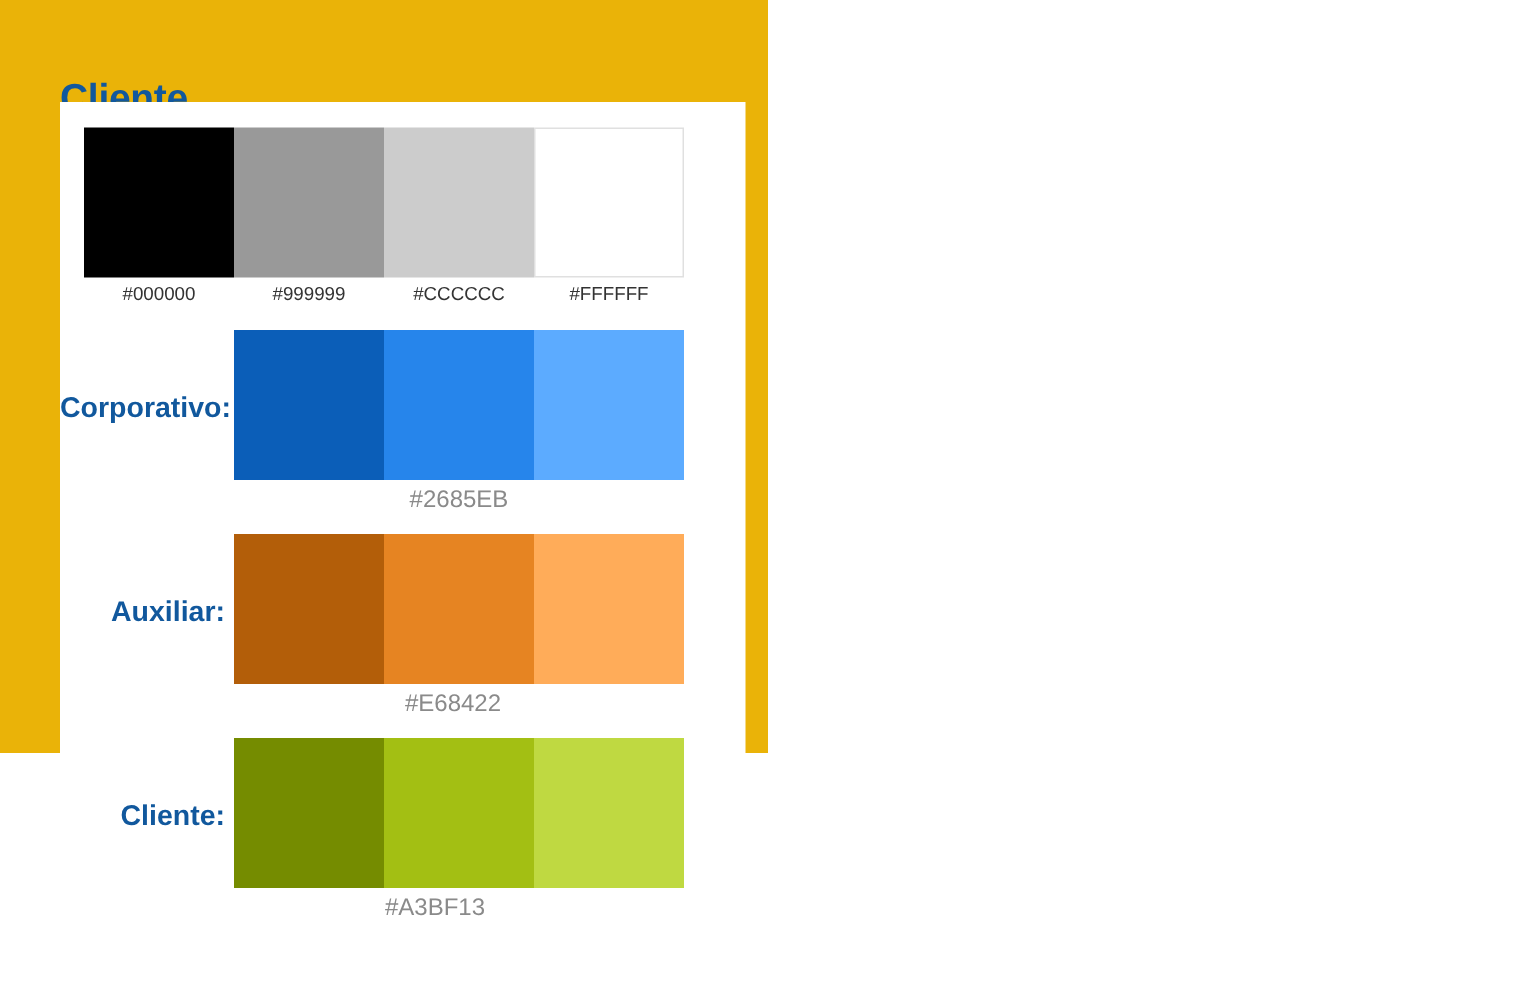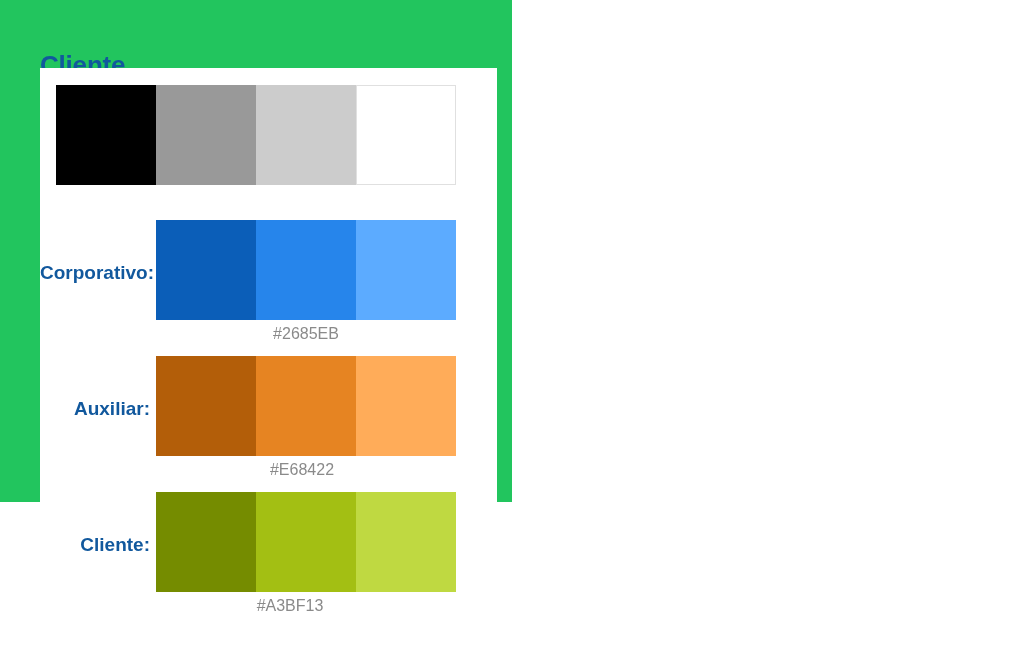--- a/index.html
+++ b/index.html
@@ -13,21 +13,21 @@
     font-family: "Liberation Sans", sans-serif;
     overflow: hidden;
     position: relative;
   }
 
   
   #left-region {
     position: absolute;
     left: 0; top: 0;
     width: 512px; height: 502px;
-    background: #22c55e;
+    background: #eab308;
     padding-left: 24px;
   }
 
   
   #right-region {
     position: absolute;
     left: 512px; top: 0;
     width: 512px; height: 672px;
     background: #ffffff;
   }
@@ -86,20 +86,26 @@
 
 <div id="left-region">
   <h1 id="cliente-title" class="section-title">Cliente</h1>
   <div id="cliente-card">
       <div class="swatch-strip" style="left: 16px; top: 17px; width: 400px; height: 100px;">
         <div class="swatch-cell" style="width: 100px; background: rgb(0, 0, 0);"></div>
         <div class="swatch-cell" style="width: 100px; background: rgb(153, 153, 153);"></div>
         <div class="swatch-cell" style="width: 100px; background: rgb(204, 204, 204);"></div>
         <div class="swatch-cell swatch-bordered" style="width: 100px; background: rgb(255, 255, 255);"></div>
       </div>
+      <div class="cli-hex-row" style="left: 16px; top: 121px; width: 400px;">
+        <span style="width: 100px;">#000000</span>
+        <span style="width: 100px;">#999999</span>
+        <span style="width: 100px;">#CCCCCC</span>
+        <span style="width: 100px;">#FFFFFF</span>
+      </div>
       <div class="cli-label" style="left: 0px; top: 194px;">Corporativo:</div>
       <div class="swatch-strip" style="left: 116px; top: 152px; width: 300px; height: 100px;">
         <div class="swatch-cell" style="width: 100px; background: rgb(11, 94, 184);"></div>
         <div class="swatch-cell" style="width: 100px; background: rgb(38, 133, 235);"></div>
         <div class="swatch-cell" style="width: 100px; background: rgb(92, 171, 255);"></div>
       </div>
       <div class="cli-center-hex" style="left: 216px; top: 257px;">#2685EB</div>
       <div class="cli-label" style="left: 0px; top: 330px;">Auxiliar:</div>
       <div class="swatch-strip" style="left: 116px; top: 288px; width: 300px; height: 100px;">
         <div class="swatch-cell" style="width: 100px; background: rgb(179, 94, 9);"></div>

